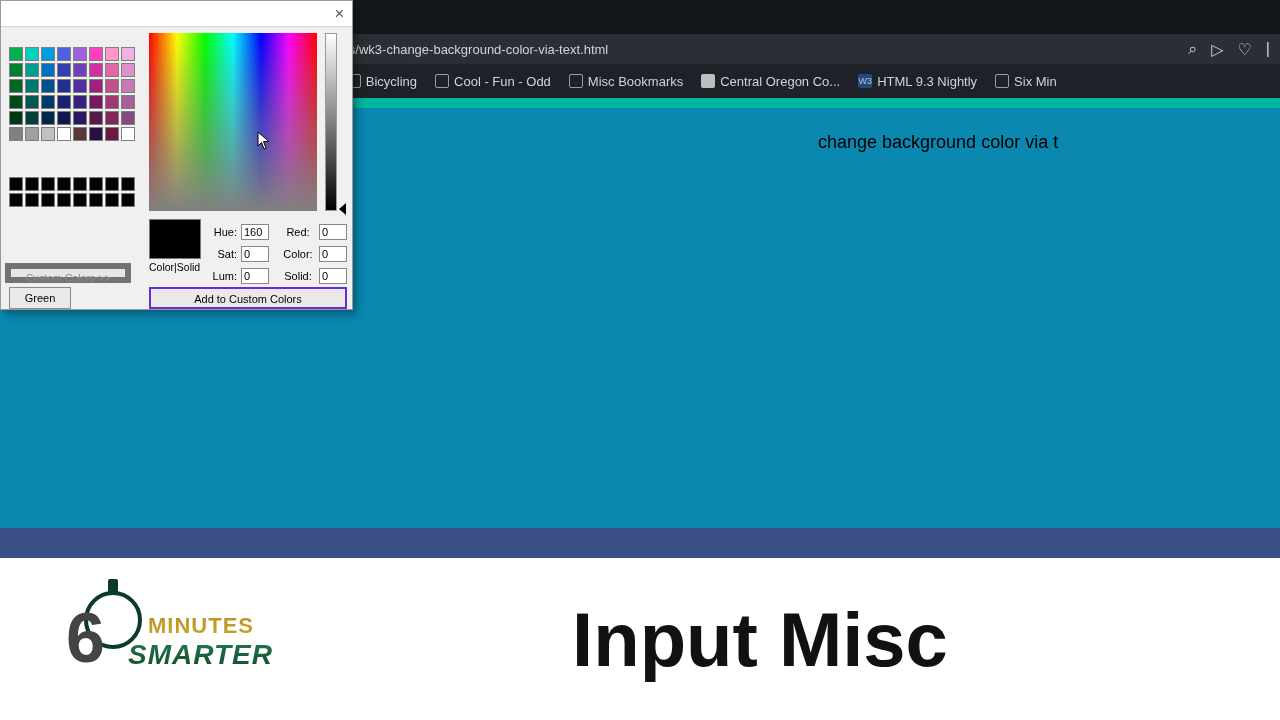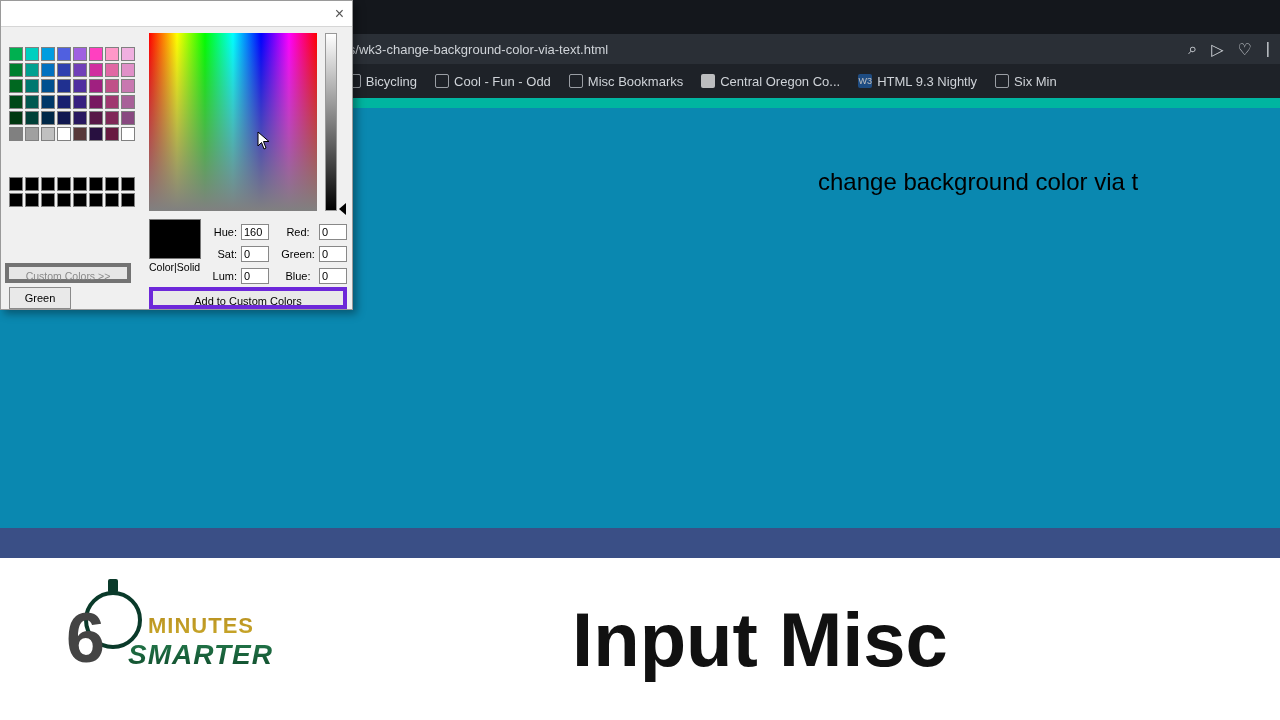--- a/index.html
+++ b/index.html
@@ -64,24 +64,23 @@
       position: absolute;
       top: 98px; left: 0; right: 0;
       height: 430px;
       background: #0a88b0;
       border-top: 10px solid #00b5a0;
     }
     .page-heading {
       position:absolute;
       top: 24px;
       left: 818px;
-      font-size: 24px;
+      font-size: 18px;
       color: #000;
       white-space: nowrap;
-      margin-top: 36px;
     }
     .change-btn {
       position:absolute;
       top: 114px; left: 350px;
       padding: 4px 10px;
       background: #f5e05a;
       border: 1px solid #7a6a00;
       font-size: 18px;
       font-weight: 600;
       color:#000;
@@ -121,21 +120,21 @@
       position:absolute; top:150px; left:8px;
       display:grid;
       grid-template-columns: repeat(8, 14px);
       grid-template-rows: repeat(2, 14px);
       gap:2px;
     }
     .custom-grid div { border:1px solid #808080; background:#000;}
     .define-btn {
       position:absolute; top:236px; left:4px;
       width:126px; height:20px;
-      border:4px solid #737373;background:#e6e6e6;
+      border:6px solid #737373;background:#e6e6e6;
       font-size:10.5px;color:#8a8a8a;text-align:center;line-height:18px;
     }
     .cancel-btn {
       position:absolute; top:260px; left:8px;
       width:62px; height:22px;
       border:1px solid #8a8a8a;background:#e9e9e9;
       font-size:11px;text-align:center;line-height:20px;
     }
 
     .gradient {
@@ -173,21 +172,21 @@
     .rgb { position:absolute; top:194px; left:280px; font-size:11px;}
     .num-row { display:flex;align-items:center;gap:4px;height:22px;}
     .num-row label{width:26px;text-align:right;}
     .rgb .num-row label{width:34px;text-align:center;}
     .num-row input{
       width:28px;height:16px;border:1px solid #888;font-size:11px;text-align:left;padding-left:2px;background:#fff;
     }
     .add-custom {
       position:absolute; top:260px; left:148px;
       width:198px;height:22px;
-      border:4px solid #6d28d9;background:#e9e9e9;text-align:center;line-height:20px;
+      border:2px solid #6d28d9;background:#e9e9e9;text-align:center;line-height:20px;
     }
 
     
     .banner-stripe {
       position:absolute;
       top:528px;left:0;right:0;height:30px;
       background:#3a4f86;
     }
     .banner {
       position:absolute;
@@ -387,25 +386,25 @@
           <label>Lum:</label>
           <input value="0" style="">
         </div>
     </div>
     <div class="rgb">
       <div class="num-row">
           <label>Red:</label>
           <input value="0" style="">
         </div>
       <div class="num-row">
-          <label>Green:</label>
+          <label>Color:</label>
           <input value="0" style="">
         </div>
       <div class="num-row">
-          <label>Blue:</label>
+          <label>Solid:</label>
           <input value="0" style="">
         </div>
     </div>
     <div class="add-custom">Add to Custom Colors</div>
   </div>
 </div>
 
 <div class="banner-stripe"></div>
 <div class="banner">
   <div class="logo">

